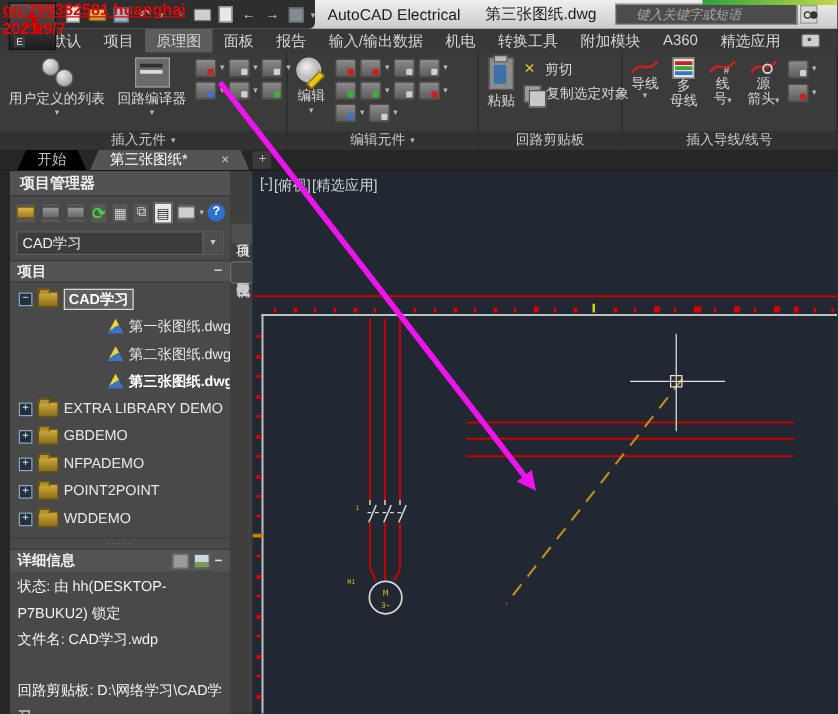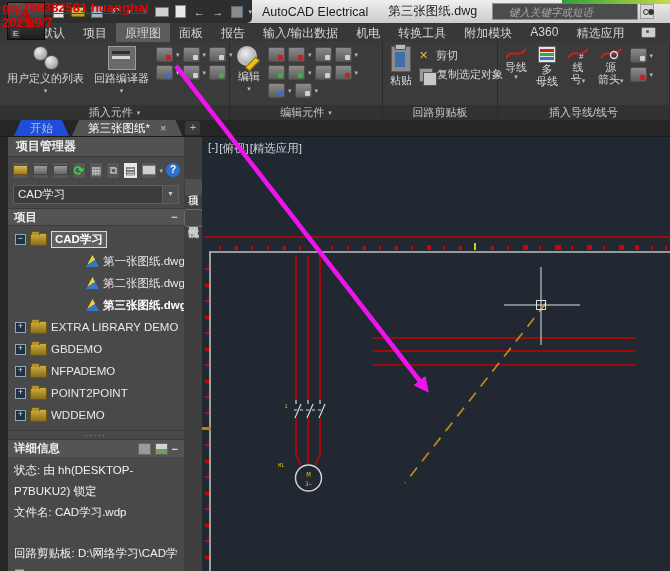--- a/index.html
+++ b/index.html
@@ -88,23 +88,23 @@
   .wirebtn{display:flex;flex-direction:column;align-items:center;gap:0;color:#d8d8d8;font-size:11px;
     line-height:12px;padding:1px 2px;text-align:center;white-space:nowrap;}
   .icon-bus{width:18px;height:17px;background:#e4e4e4;border:1px solid #666;display:flex;flex-direction:column;
     justify-content:space-evenly;padding:1px;box-sizing:border-box;}
   .icon-bus i{display:block;height:3px;}
   .minicol{display:flex;flex-direction:column;gap:4px;padding-top:3px;}
 
   
   #filetabs{height:17px;background:#262626;display:flex;align-items:flex-end;padding-left:14px;gap:3px;
     border-bottom:1px solid #1a1a1a;box-sizing:border-box;}
-  .ftab{height:16px;line-height:16px;padding:0 16px;font-size:11.5px;color:#c0c0c0;background:#1d4ed8;
+  .ftab{height:16px;line-height:16px;padding:0 16px;font-size:11.5px;color:#c0c0c0;background:#000000;
     clip-path:polygon(7px 0,calc(100% - 7px) 0,100% 100%,0 100%);white-space:nowrap;}
-  .ftab.active{background:#545454;color:#fff;display:flex;align-items:center;gap:10px;}
+  .ftab.active{background:#545454;color:#fff;display:flex;align-items:center;gap:27px;}
   .ftab .x{color:#c8c8c8;font-size:11px;}
   .newtab{width:15px;height:14px;background:#3a3a3a;color:#bbb;text-align:center;line-height:13px;
     font-size:11px;border-radius:2px;margin-bottom:1px;}
 
   
   #main{display:flex;height:434px;}
   #leftpanel{width:184px;background:#494949;border-left:8px solid #262626;box-sizing:border-box;
     display:flex;flex-direction:column;}
   .pm-header{height:19px;background:#525252;border-bottom:1px solid #3a3a3a;color:#f0f0f0;
     font-size:12px;font-weight:bold;line-height:19px;padding-left:8px;}

